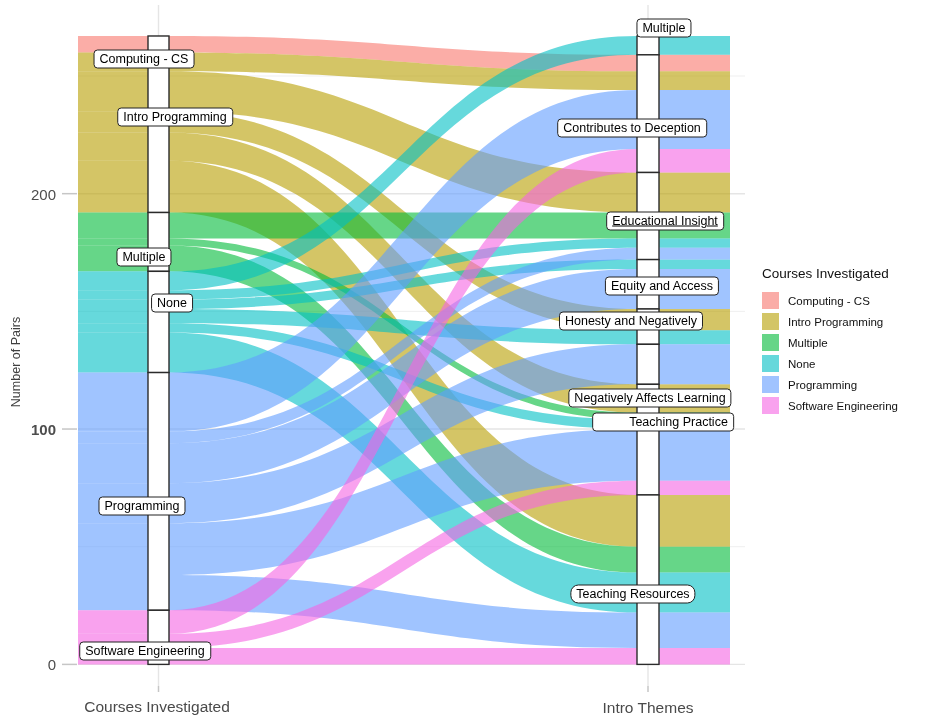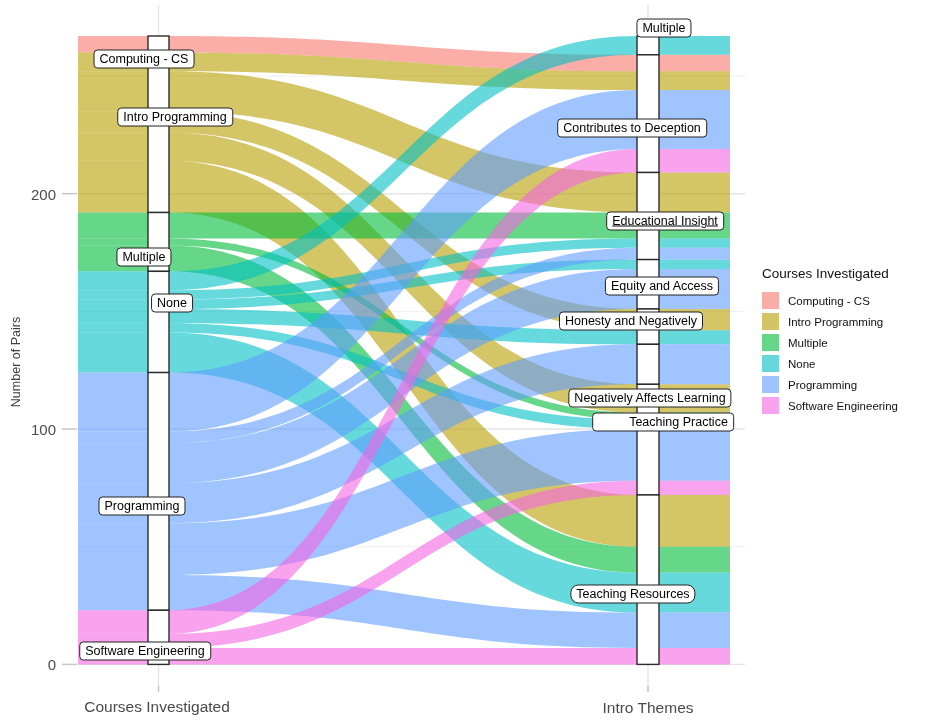--- a/index.html
+++ b/index.html
@@ -76,21 +76,21 @@
       <rect x="637" y="309.0064" width="22" height="35.303999999999974" fill="#ffffff" stroke="#2b2b2b" stroke-width="1.4"></rect>
       <rect x="637" y="344.31039999999996" width="22" height="40.01120000000003" fill="#ffffff" stroke="#2b2b2b" stroke-width="1.4"></rect>
       <rect x="637" y="384.3216" width="22" height="110.61919999999998" fill="#ffffff" stroke="#2b2b2b" stroke-width="1.4"></rect>
       <rect x="637" y="494.94079999999997" width="22" height="169.4592" fill="#ffffff" stroke="#2b2b2b" stroke-width="1.4"></rect>
     </svg>
 
   <div class="y-axis-title" style="left:16px;top:362px;">Number of Pairs</div>
 
   <div id="yticks">
       <div class="y-tick-label" style="left: 56px; top: 664.4px;">0</div>
-      <div class="y-tick-label" style="left: 56px; top: 429.04px;">100</div>
+      <div class="y-tick-label" style="left: 56px; top: 429.04px; font-weight: bold;">100</div>
       <div class="y-tick-label" style="left: 56px; top: 193.68px;">200</div>
     </div>
   <div id="nodelabels">
       <div class="node-label" style="left: 144px; top: 59px;">Computing - CS</div>
       <div class="node-label" style="left: 175px; top: 117px;">Intro Programming</div>
       <div class="node-label" style="left: 144px; top: 257px;">Multiple</div>
       <div class="node-label" style="left: 172px; top: 303px;">None</div>
       <div class="node-label" style="left: 142px; top: 506px;">Programming</div>
       <div class="node-label" style="left: 145px; top: 651px;">Software Engineering</div>
       <div class="node-label" style="left: 664px; top: 28px;">Multiple</div>

